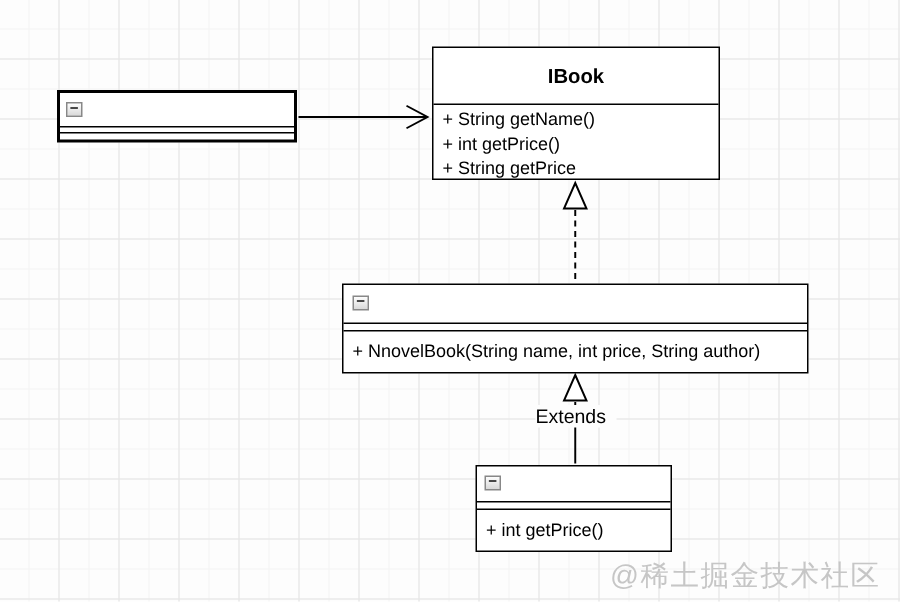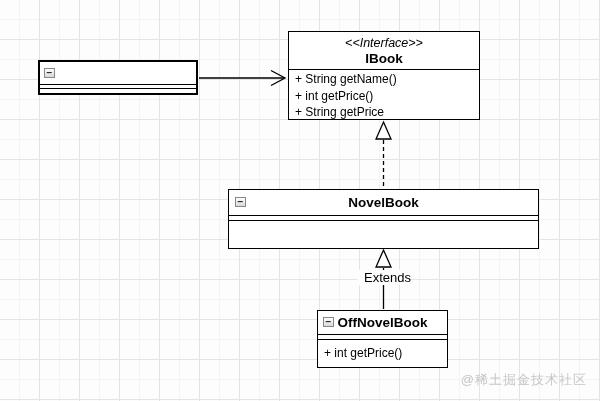--- a/index.html
+++ b/index.html
@@ -92,30 +92,30 @@
 
   #arrow-layer {
     position: absolute; left: 0; top: 0;
     width: 600px; height: 401px;
     pointer-events: none;
   }
 
   #extends-label {
     position: absolute;
     left: 357px; top: 270px; width: 54px;
-    text-align: right;
+    text-align: left;
     font-size: 13px;
     color: #000;
     background: #fdfdfd;
   }
 
   #watermark {
     position: absolute;
     right: 13px; top: 371px;
-    font-size: 13px;
+    font-size: 19px;
     color: #c6c6c6;
     letter-spacing: 1px;
     user-select: none;
   }
 </style>
 </head>
 <body>
 
 <div id="canvas">
 
@@ -124,45 +124,45 @@
       <span class="collapse-icon">−</span>
     </div>
     <div class="divider"></div>
     <div class="empty-strip strip-a"></div>
     <div class="divider"></div>
     <div class="empty-strip strip-b"></div>
   </div>
 
   <div class="uml-box" id="box-ibook">
     <div class="uml-title">
-      <span class="stereotype-line">&lt;&lt;Interface&gt;&gt;</span>
       <span>IBook</span>
     </div>
     <div class="divider"></div>
     <div class="method-area">
       <div class="method-line">+ String getName()</div>
       <div class="method-line">+ int getPrice()</div>
       <div class="method-line">+ String getPrice</div>
     </div>
   </div>
 
   <div class="uml-box" id="box-novelbook">
     <div class="uml-title">
       <span class="collapse-icon">−</span>
-      <span>NovelBook</span>
     </div>
     <div class="divider"></div>
     <div class="empty-strip"></div>
     <div class="divider"></div>
+    <div class="method-area">
+      <div class="method-line">+ NnovelBook(String name, int price, String author)</div>
+    </div>
   </div>
 
   <div class="uml-box" id="box-offnovelbook">
     <div class="uml-title">
       <span class="collapse-icon">−</span>
-      <span>OffNovelBook</span>
     </div>
     <div class="divider"></div>
     <div class="empty-strip"></div>
     <div class="divider"></div>
     <div class="method-area">
       <div class="method-line">+ int getPrice()</div>
     </div>
   </div>
 
   <svg id="arrow-layer" viewBox="0 0 600 401" xmlns="http://www.w3.org/2000/svg">

